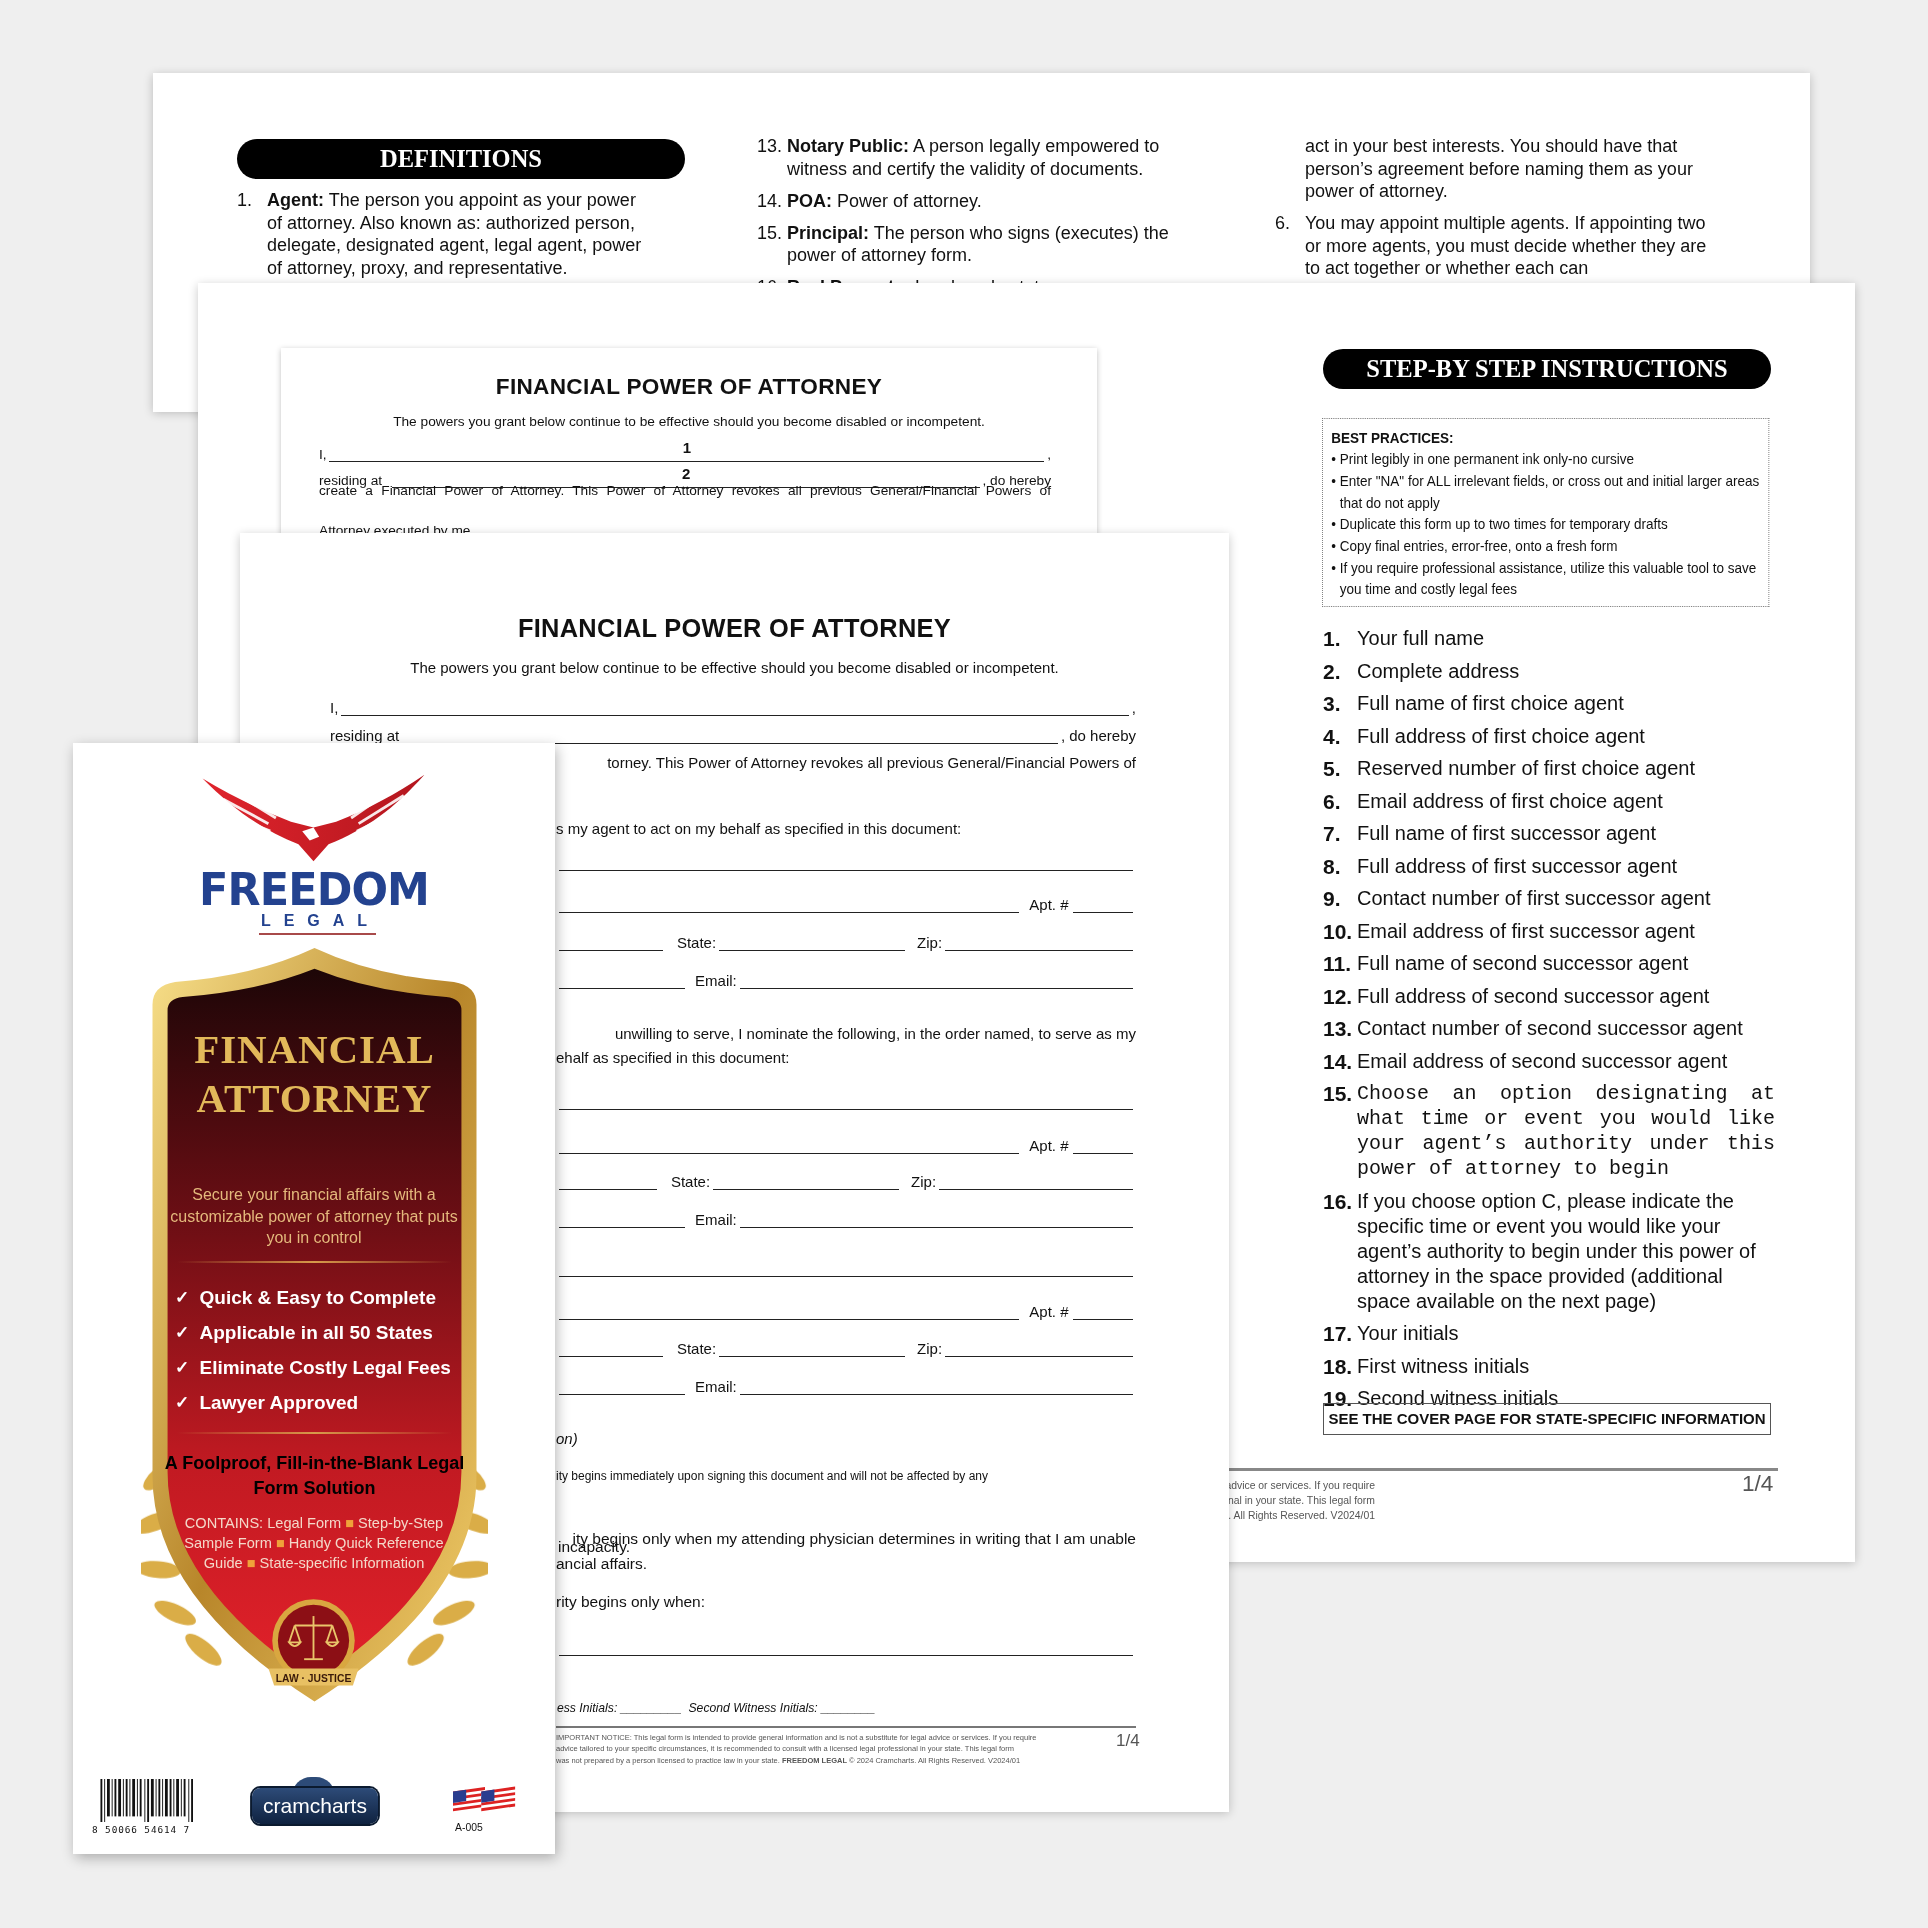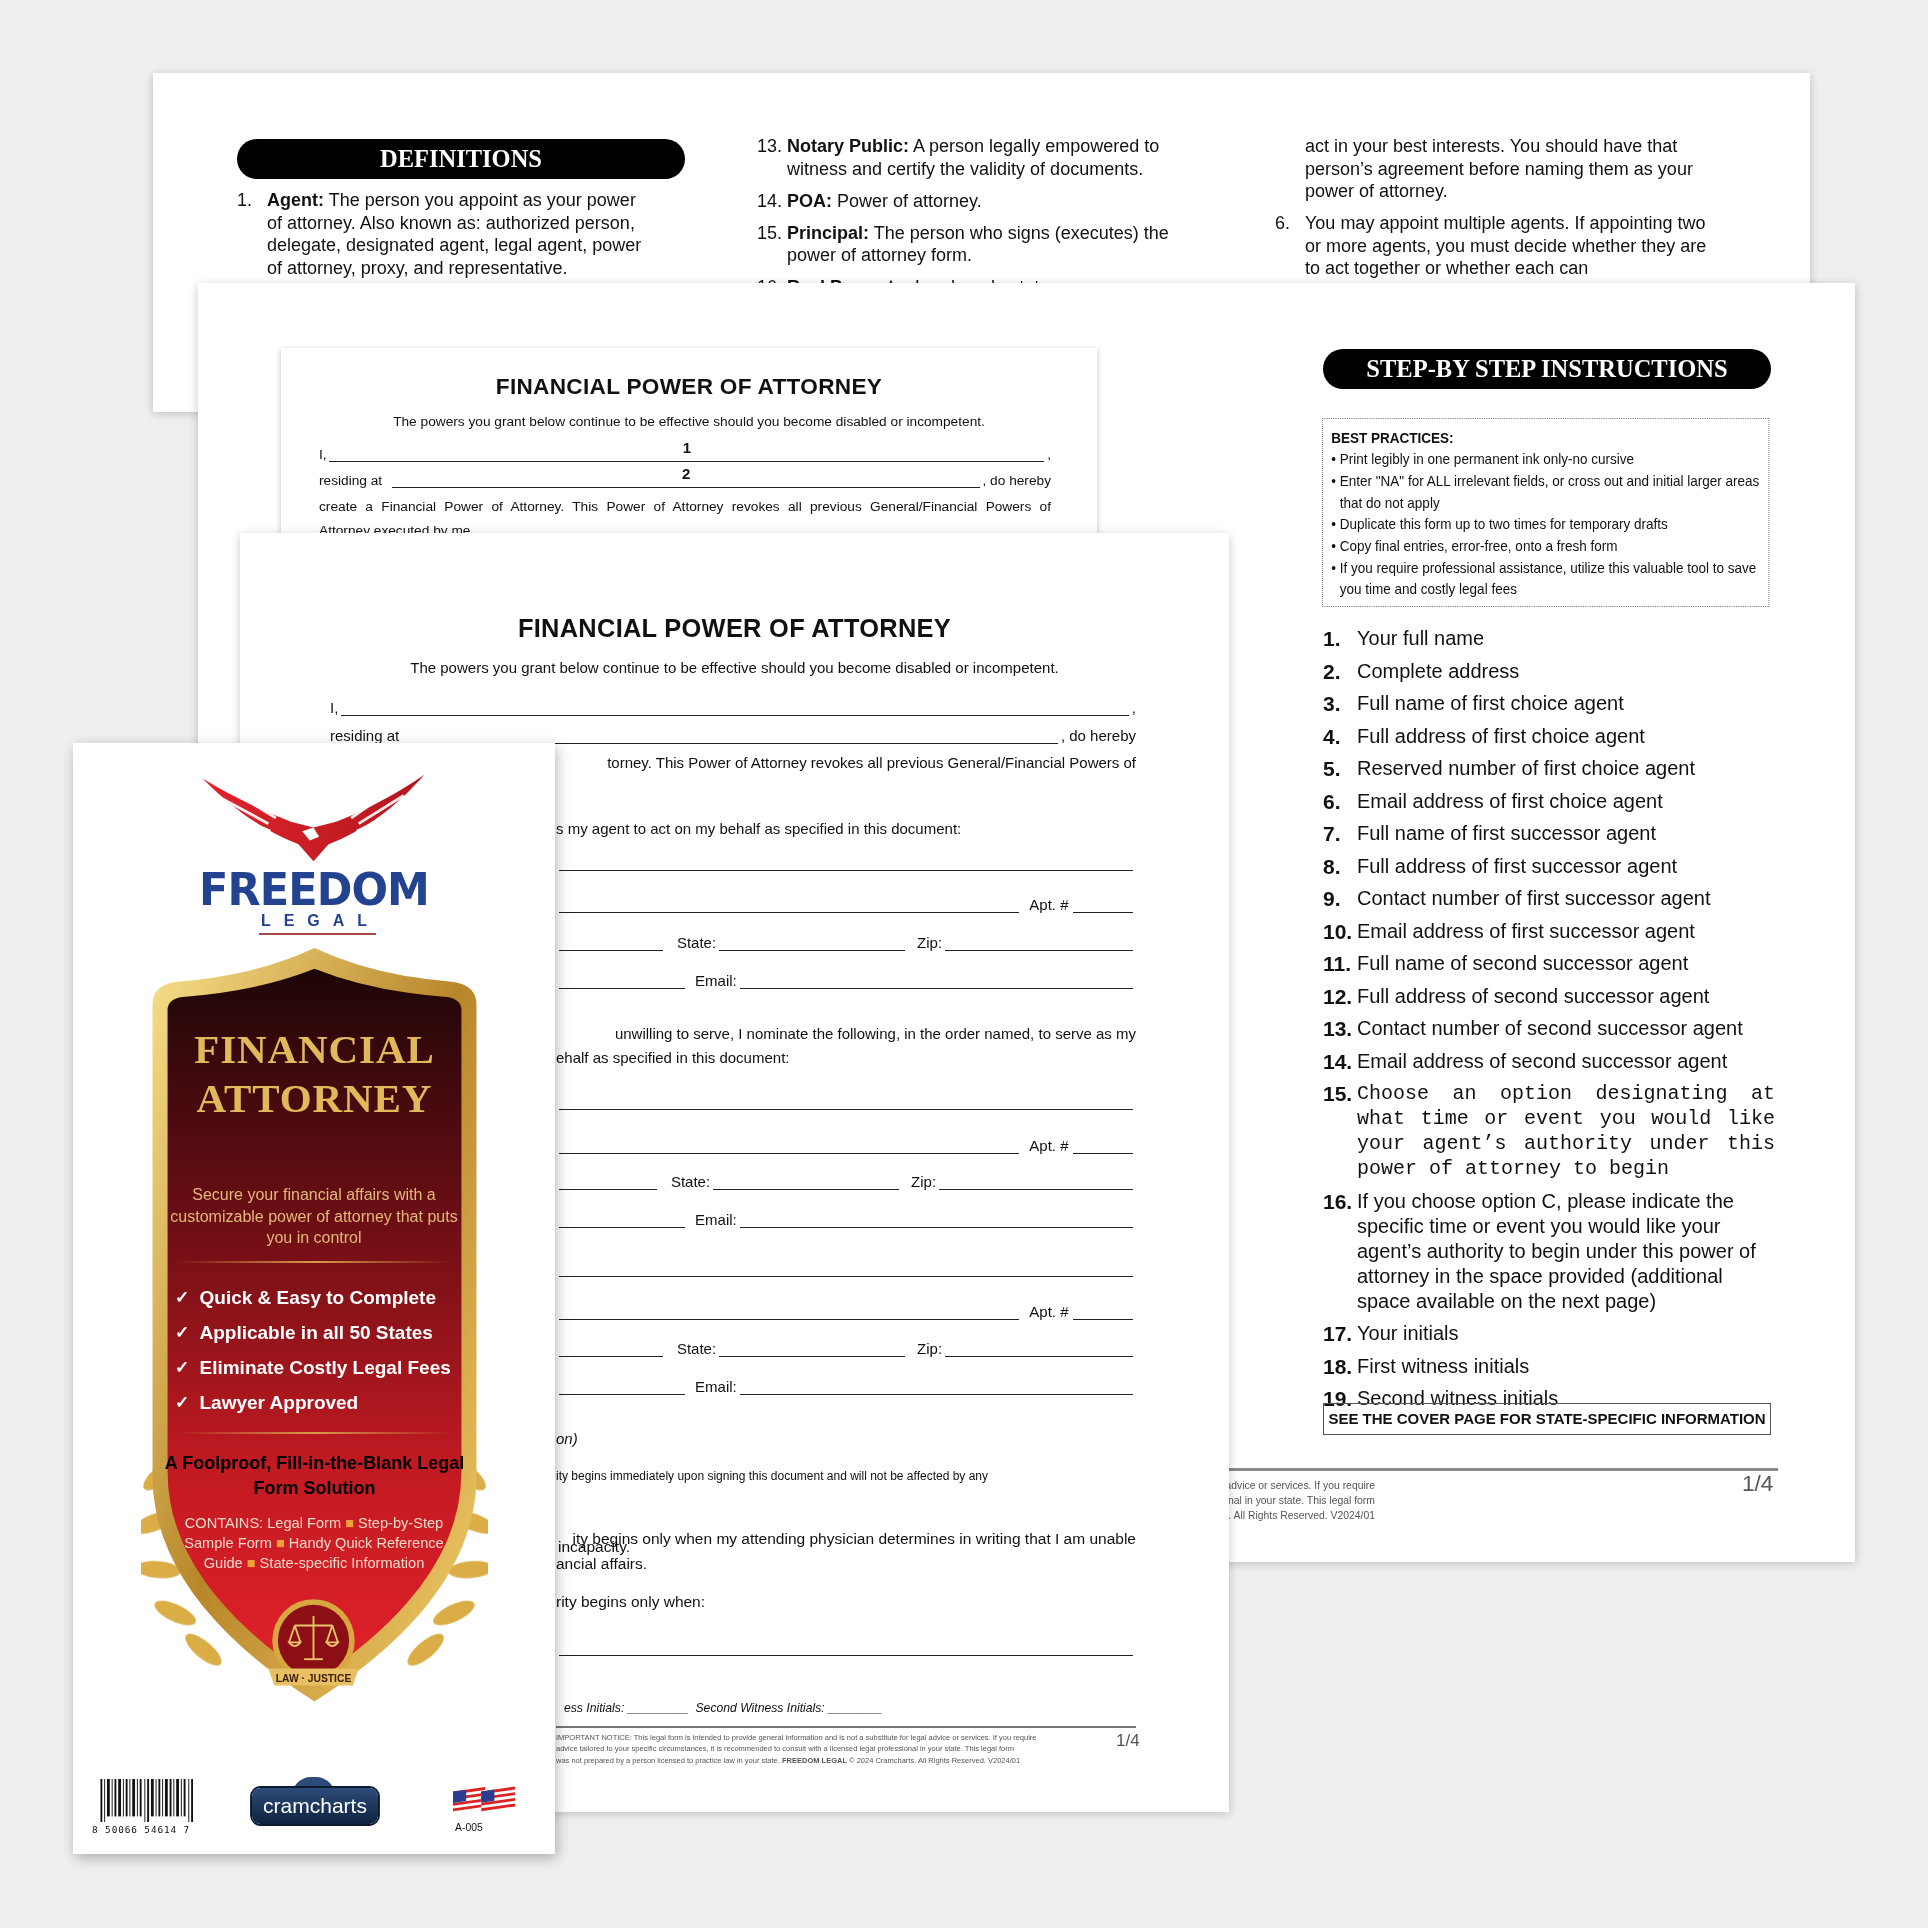--- a/index.html
+++ b/index.html
@@ -229,21 +229,21 @@
       </span>
     <span>,</span>
   </div>
   <div class="fline" style="position:absolute;left:38px;width:732px;top:124px;font-size:13.7px;">
     <span style="margin-right:7.5px;">residing at</span>
     <span class="blank">
         <span class="num">2</span>
       </span>
     <span>, do hereby</span>
   </div>
-  <div style="position:absolute;left:38px;width:732px;top:151px;font-size:13.7px;text-align:justify;text-align-last:justify;">create a Financial Power of Attorney. This Power of Attorney revokes all previous General/Financial Powers of</div>
+  <div style="position:absolute;left:38px;width:732px;top:135px;font-size:13.7px;text-align:justify;text-align-last:justify;">create a Financial Power of Attorney. This Power of Attorney revokes all previous General/Financial Powers of</div>
   <div style="position:absolute;left:38px;top:175px;font-size:13.7px;">Attorney executed by me.</div>
 </div>
 
 <div class="sheet" id="p-form">
   <div class="form-title" style="position:absolute;left:0;width:989px;top:81px;font-size:25.4px;">FINANCIAL POWER OF ATTORNEY</div>
   <div class="form-sub" style="position:absolute;left:0;width:989px;top:126px;font-size:15px;">The powers you grant below continue to be effective should you become disabled or incompetent.</div>
 
   <div class="frow" style="left:90px;top:166px;">
     <span>I,</span>
       <span class="blank"></span>
@@ -327,21 +327,21 @@
   <div style="position:absolute;left:316px;top:897px;font-size:15px;font-style:italic;">on)</div>
   <div style="position:absolute;left:316px;width:580px;top:936px;font-size:12px;text-align:left;">ity begins immediately upon signing this document and will not be affected by any</div>
   <div style="position:absolute;left:318px;top:960px;font-size:15.5px;margin-top:45px;">incapacity.</div>
   <div style="position:absolute;left:316px;width:580px;top:997px;font-size:15.5px;text-align:right;">ity begins only when my attending physician determines in writing that I am unable</div>
   <div style="position:absolute;left:316px;top:1022px;font-size:15.5px;">ancial affairs.</div>
   <div style="position:absolute;left:316px;top:1060px;font-size:15.5px;">rity begins only when:</div>
   <div class="frow" style="left:316px;width:580px;top:1109px;">
       <span class="blank"></span>
     </div>
 
-  <div style="position:absolute;left:324px;top:1168px;font-size:12.2px;font-style:italic;white-space:pre;"><span>ess Initials: _________</span>  <span>Second Witness Initials: ________</span></div>
+  <div style="position:absolute;left:317px;top:1168px;font-size:12.2px;font-style:italic;white-space:pre;"><span>ess Initials: _________</span>  <span>Second Witness Initials: ________</span></div>
   <div class="foot-line" style="left:316px;width:580px;top:1193px;"></div>
   <div style="position:absolute;left:316px;width:508px;top:1199px;font-size:7.5px;line-height:11.3px;color:#555;text-align:justify;">
     <div>IMPORTANT NOTICE: This legal form is intended to provide general information and is not a substitute for legal advice or services. If you require</div>
     <div>advice tailored to your specific circumstances, it is recommended to consult with a licensed legal professional in your state. This legal form</div>
     <div><span>was not prepared by a person licensed to practice law in your state. </span><b>FREEDOM LEGAL</b><span> © 2024 Cramcharts. All Rights Reserved. V2024/01</span></div>
   </div>
   <div style="position:absolute;left:876px;top:1198px;font-size:17px;color:#555;">1/4</div>
 </div>
 
 <div class="sheet" id="cover">

